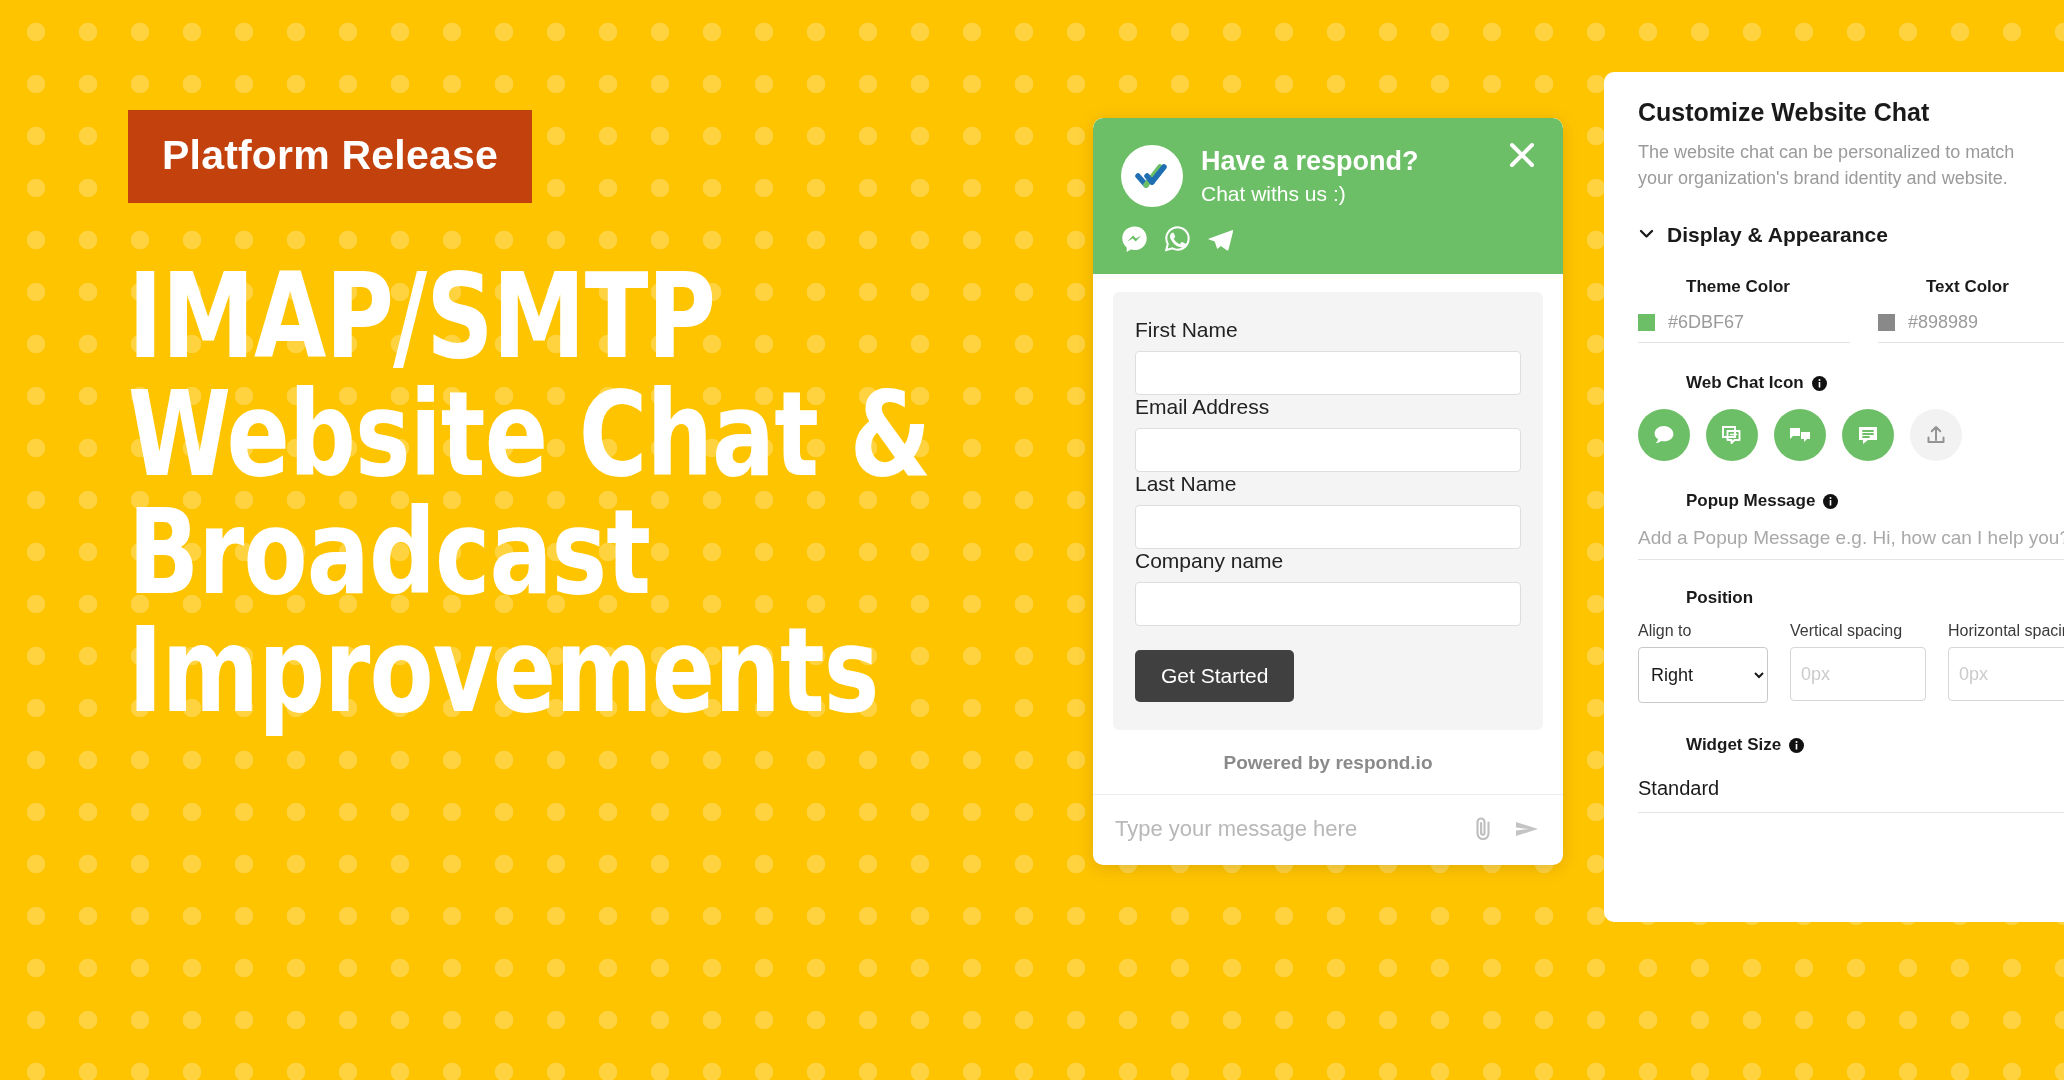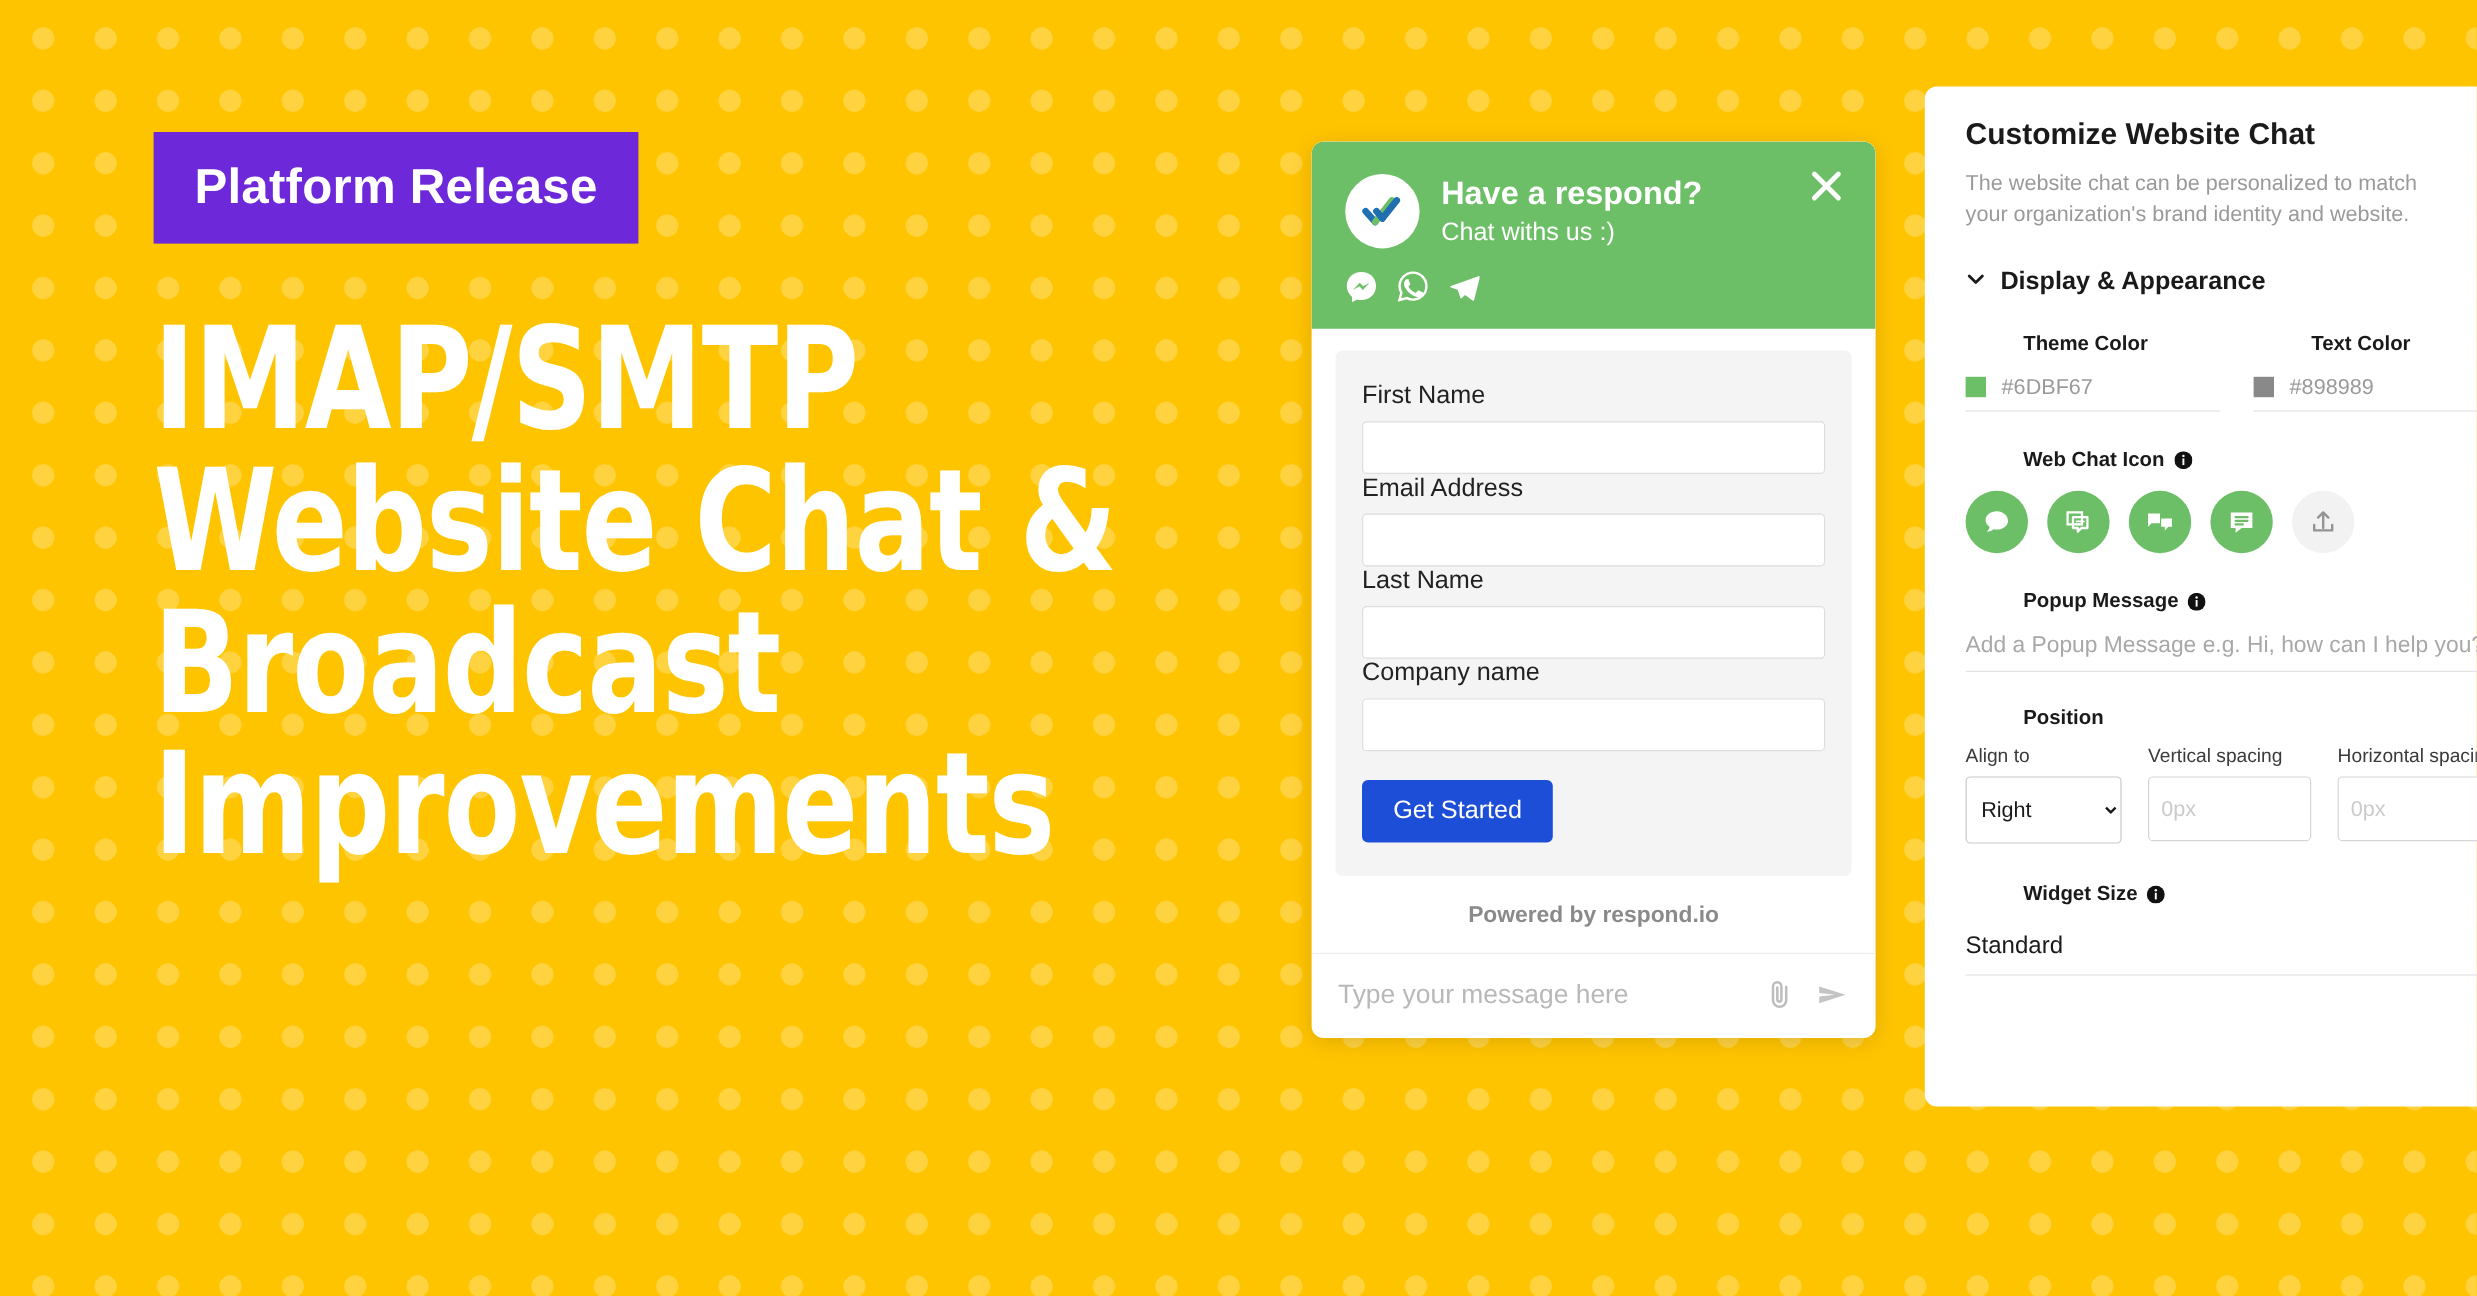--- a/index.html
+++ b/index.html
@@ -22,21 +22,21 @@
 
   
   #hero {
     position: absolute;
     left: 128px;
     top: 110px;
     width: 960px;
   }
   #release-badge {
     display: inline-block;
-    background: #6d28d9;
+    background: #c2410c;
     color: #ffffff;
     font-size: 41px;
     font-weight: bold;
     letter-spacing: .2px;
     padding: 25px 34px 27px 34px;
     line-height: 1;
   }
   #hero-headline {
     margin-top: 54px;
     color: #ffffff;
@@ -96,21 +96,21 @@
     border: 1px solid #DEDEDE;
     border-radius: 4px;
     font-size: 19px;
     padding: 0 10px;
     font-family: "Liberation Sans", sans-serif;
     margin-bottom: 22px;
   }
   .field-input:last-of-type { margin-bottom: 0; }
   #get-started-button {
     margin-top: 24px;
-    background: #1d4ed8;
+    background: #404040;
     border: none;
     border-radius: 5px;
     color: #ffffff;
     font-size: 21px;
     padding: 14px 26px;
     font-family: "Liberation Sans", sans-serif;
     cursor: pointer;
   }
   #chat-powered-by {
     text-align: center;

